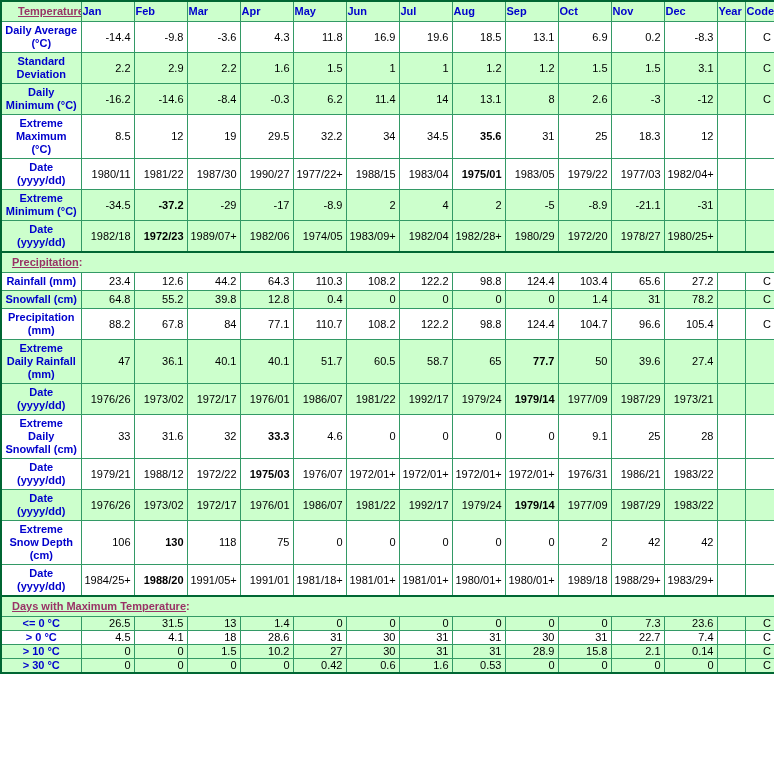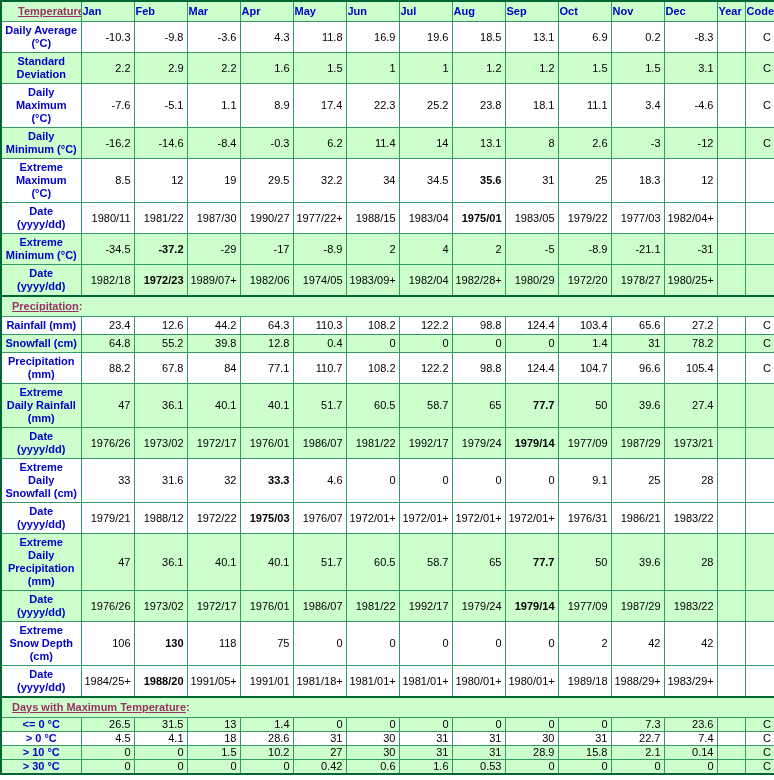--- a/index.html
+++ b/index.html
@@ -80,21 +80,21 @@
         <th class="month">Aug</th>
         <th class="month">Sep</th>
         <th class="month">Oct</th>
         <th class="month">Nov</th>
         <th class="month">Dec</th>
         <th class="month">Year</th>
         <th class="month">Code</th>
       </tr>
       <tr class="w">
         <td class="lbl">Daily Average (°C)</td>
-        <td class="num">-10.3</td>
+        <td class="num">-14.4</td>
         <td class="num">-9.8</td>
         <td class="num">-3.6</td>
         <td class="num">4.3</td>
         <td class="num">11.8</td>
         <td class="num">16.9</td>
         <td class="num">19.6</td>
         <td class="num">18.5</td>
         <td class="num">13.1</td>
         <td class="num">6.9</td>
         <td class="num">0.2</td>
@@ -112,37 +112,20 @@
         <td class="num">1</td>
         <td class="num">1</td>
         <td class="num">1.2</td>
         <td class="num">1.2</td>
         <td class="num">1.5</td>
         <td class="num">1.5</td>
         <td class="num">3.1</td>
         <td class="num"></td>
         <td class="num">C</td>
       </tr>
-      <tr class="w">
-        <td class="lbl">Daily Maximum (°C)</td>
-        <td class="num">-7.6</td>
-        <td class="num">-5.1</td>
-        <td class="num">1.1</td>
-        <td class="num">8.9</td>
-        <td class="num">17.4</td>
-        <td class="num">22.3</td>
-        <td class="num">25.2</td>
-        <td class="num">23.8</td>
-        <td class="num">18.1</td>
-        <td class="num">11.1</td>
-        <td class="num">3.4</td>
-        <td class="num">-4.6</td>
-        <td class="num"></td>
-        <td class="num">C</td>
-      </tr>
       <tr class="g">
         <td class="lbl">Daily Minimum (°C)</td>
         <td class="num">-16.2</td>
         <td class="num">-14.6</td>
         <td class="num">-8.4</td>
         <td class="num">-0.3</td>
         <td class="num">6.2</td>
         <td class="num">11.4</td>
         <td class="num">14</td>
         <td class="num">13.1</td>
@@ -337,37 +320,20 @@
         <td class="num">1972/01+</td>
         <td class="num">1972/01+</td>
         <td class="num">1972/01+</td>
         <td class="num">1976/31</td>
         <td class="num">1986/21</td>
         <td class="num">1983/22</td>
         <td class="num"></td>
         <td class="num"></td>
       </tr>
       <tr class="g">
-        <td class="lbl">Extreme Daily Precipitation (mm)</td>
-        <td class="num">47</td>
-        <td class="num">36.1</td>
-        <td class="num">40.1</td>
-        <td class="num">40.1</td>
-        <td class="num">51.7</td>
-        <td class="num">60.5</td>
-        <td class="num">58.7</td>
-        <td class="num">65</td>
-        <td class="num b">77.7</td>
-        <td class="num">50</td>
-        <td class="num">39.6</td>
-        <td class="num">28</td>
-        <td class="num"></td>
-        <td class="num"></td>
-      </tr>
-      <tr class="g">
         <td class="lbl">Date (yyyy/dd)</td>
         <td class="num">1976/26</td>
         <td class="num">1973/02</td>
         <td class="num">1972/17</td>
         <td class="num">1976/01</td>
         <td class="num">1986/07</td>
         <td class="num">1981/22</td>
         <td class="num">1992/17</td>
         <td class="num">1979/24</td>
         <td class="num b">1979/14</td>

